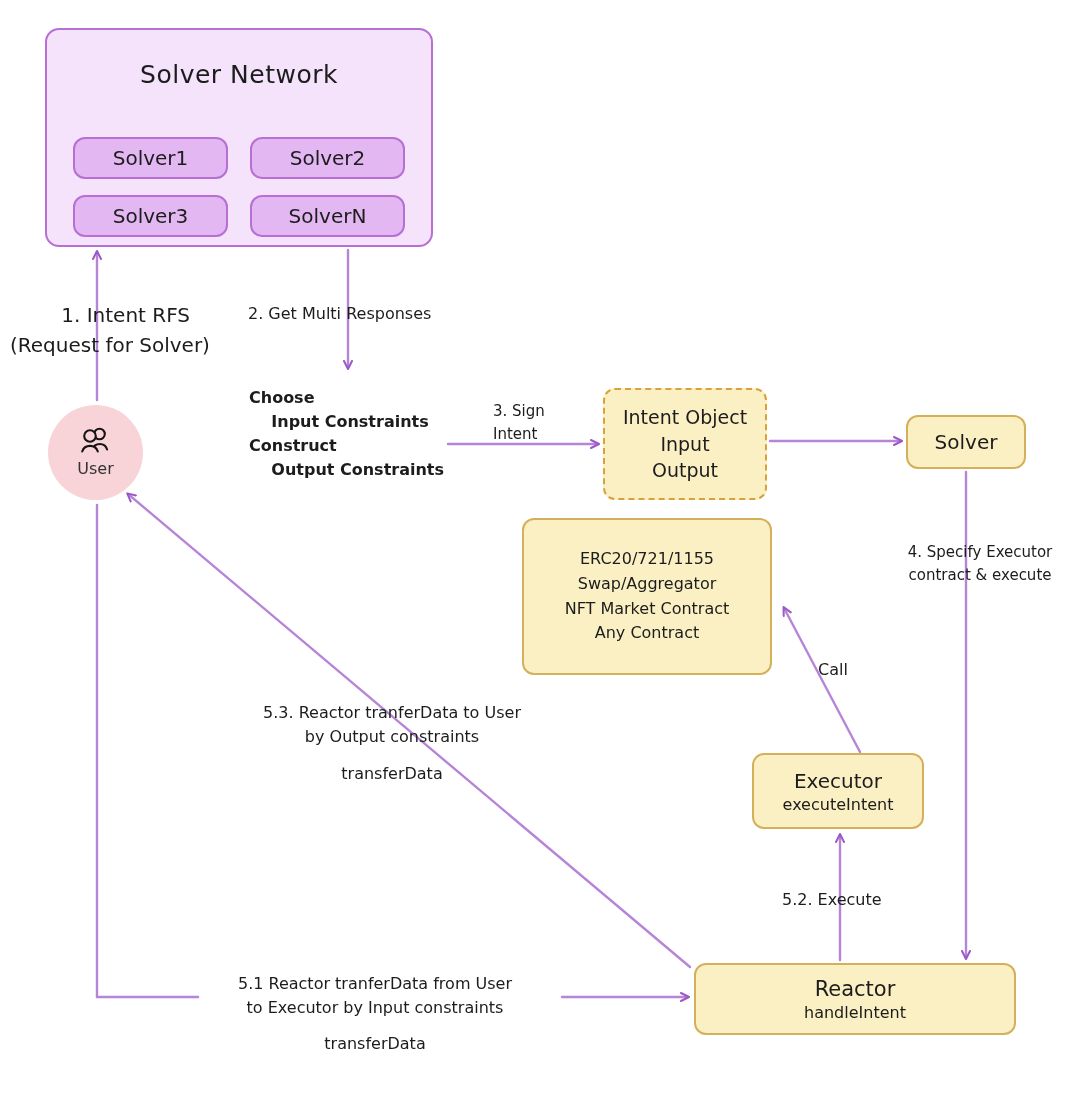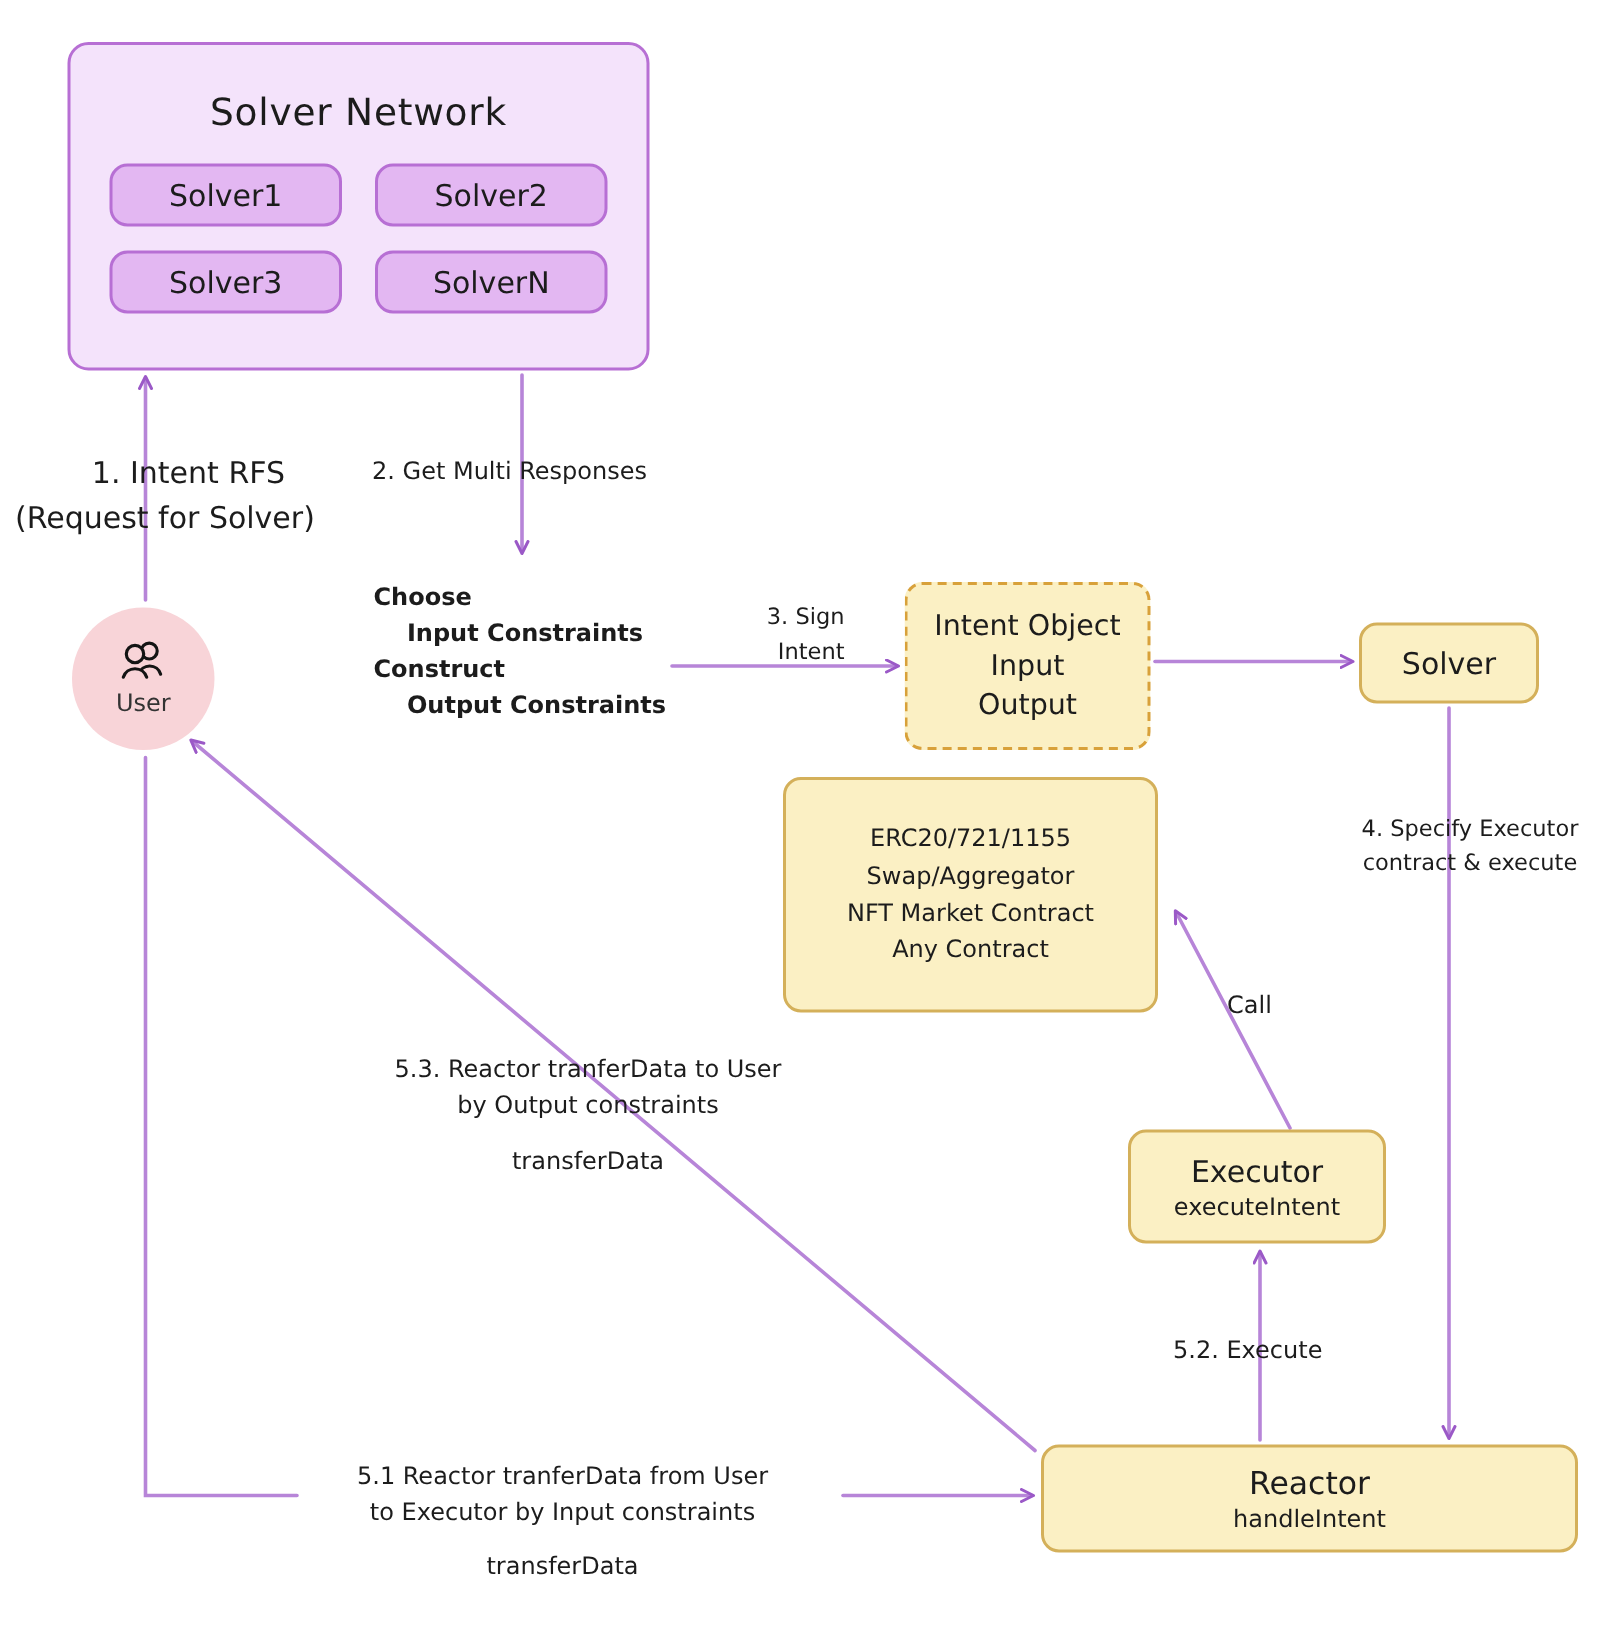--- a/index.html
+++ b/index.html
@@ -40,20 +40,21 @@
   .solver-network {
     left: 45px;
     top: 28px;
     width: 388px;
     height: 219px;
     background: #f4e3fb;
     border: 2px solid #b76fd4;
     border-radius: 14px;
     justify-content: flex-start;
     padding-top: 30px;
+    gap: 28px;
   }
   .sn-title {
     font-size: 25px;
     color: #1c1c1c;
     letter-spacing: .5px;
     margin-bottom: 20px;
   }
   .sn-grid {
     display: grid;
     grid-template-columns: 155px 155px;
@@ -122,37 +123,37 @@
     left: 752px;
     top: 753px;
     width: 172px;
     height: 76px;
   }
   .executor-box .ln1 { font-size: 20px; }
   .executor-box .ln2 { font-size: 16px; margin-top: 2px; }
   .reactor-box {
     left: 694px;
     top: 963px;
-    width: 358px;
+    width: 322px;
     height: 72px;
   }
   .reactor-box .ln1 { font-size: 21px; }
   .reactor-box .ln2 { font-size: 16px; margin-top: 2px; }
 
   
   .label {
     position: absolute;
     color: #1c1c1c;
     white-space: pre;
     line-height: 1.5;
   }
   .lbl-intent-rfs   { left: 10px;  top: 300px; font-size: 20px; text-align: right; width: 180px; }
   .lbl-multi-resp   { left: 248px; top: 302px; font-size: 16px; }
   .lbl-choose       { left: 249px; top: 386px; font-size: 16px; text-align: left; font-weight: bold; }
-  .lbl-sign-intent  { left: 493px; top: 400px; font-size: 15px; text-align: right; width: 70px; }
+  .lbl-sign-intent  { left: 493px; top: 400px; font-size: 15px; text-align: left; width: 70px; }
   .lbl-specify      { left: 885px; top: 541px; font-size: 15px; text-align: center; width: 190px; }
   .lbl-call         { left: 818px; top: 658px; font-size: 16px; }
   .lbl-53           { left: 232px; top: 701px; font-size: 16px; text-align: center; width: 320px; }
   .lbl-td-1         { left: 232px; top: 762px; font-size: 16px; text-align: center; width: 320px; }
   .lbl-52           { left: 782px; top: 888px; font-size: 16px; }
   .lbl-51           { left: 210px; top: 972px; font-size: 16px; text-align: center; width: 330px; }
   .lbl-td-2         { left: 210px; top: 1032px; font-size: 16px; text-align: center; width: 330px; }
 
   
   .watermark {

